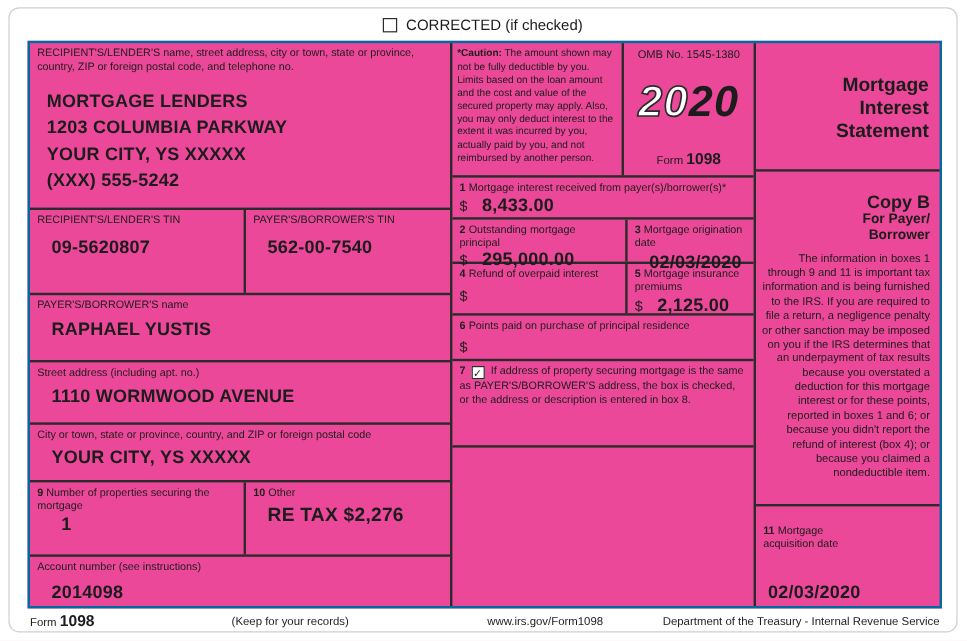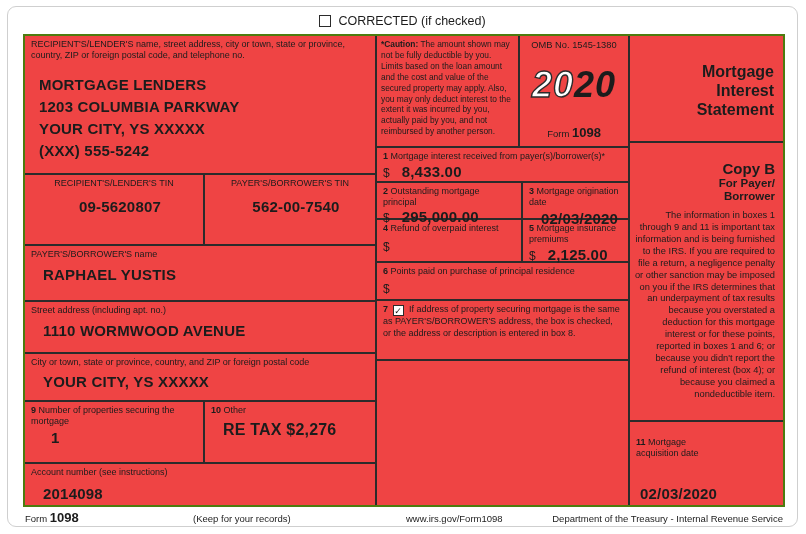--- a/index.html
+++ b/index.html
@@ -8,40 +8,40 @@
   .card { position: absolute; left: 7px; top: 6px; width: 791px; height: 521px;
     background: #fff; border: 1px solid #cfcfcf; border-radius: 9px; }
 
   .corrected-row { position: absolute; top: 7px; left: 0; width: 100%; text-align: center;
     font-size: 12.5px; }
   .cbx { display: inline-block; width: 12px; height: 12px; border: 1.6px solid #2b2b2b;
     vertical-align: -2px; margin-right: 7px; background: #fff; font-size: 10px; line-height: 11px;
     text-align: center; font-weight: bold; }
 
   .formbox { position: absolute; left: 15px; top: 27px; width: 762px; height: 473px;
-    border: 2px solid #4d7c0f; display: flex; background: #ef4444; }
+    border: 2px solid #0369a1; display: flex; background: #ec4899; }
   .col { display: flex; flex-direction: column; }
   .col-left  { width: 352px; border-right: 2px solid #2b2b2b; }
   .col-mid   { width: 253px; border-right: 2px solid #2b2b2b; }
   .col-right { flex: 1; gap: 12px; }
 
   .cell { padding: 3px 6px; position: relative; }
   .bb { border-bottom: 2px solid #2b2b2b; }
   .br { border-right: 2px solid #2b2b2b; }
   .hrow { display: flex; }
   .hrow > .cell { height: auto; }
 
   .lbl { font-size: 9px; line-height: 11px; }
   .lbl b { font-weight: bold; }
   .big { font-size: 15px; font-weight: bold; letter-spacing: 0.2px; }
   .ind { padding-left: 12px; }
 
   
   .r-recip { height: 139px; }
-  .r-tin   { height: 71px; text-align: center; }
+  .r-tin   { height: 71px; }
   .r-name  { height: 57px; }
   .r-street{ height: 52px; }
   .r-city  { height: 48px; }
   .r-910   { height: 62px; }
   .r-acct  { flex: 1; }
   .tin-left { width: 180px; }
   .tin-right{ flex: 1; }
 
   .recip-lines { margin-top: 13px; padding-left: 8px; }
   .recip-lines .big { line-height: 22px; }
@@ -54,21 +54,21 @@
   .omb-no { font-size: 9.3px; }
   .year { margin-top: 14px; font-size: 36px; font-weight: bold; letter-spacing: 1px; font-style: italic; }
   .year .outline { color: #fff; -webkit-text-stroke: 1.4px #2b2b2b; font-weight: bold; }
   .form-id { margin-top: auto; padding-bottom: 2px; font-size: 9.5px; }
   .form-id b { font-size: 13px; }
 
   .r-b1  { height: 35px; }
   .r-b23 { height: 37px; display: flex; }
   .r-b45 { height: 43px; display: flex; }
   .r-b6  { height: 38px; }
-  .r-b7  { height: 60px; }
+  .r-b7  { height: 72px; }
   .r-b8  { flex: 1; }
   .b2cell { width: 146px; }
   .b3cell { flex: 1; }
 
   .money { display: flex; align-items: baseline; }
   .money .cur { font-size: 12px; margin-right: 12px; }
   .money .amt { font-size: 15px; font-weight: bold; letter-spacing: 0.2px; }
   .mt1 { margin-top: 1px; } .mt2 { margin-top: 2px; }
 
   .b7text { font-size: 9px; line-height: 11.5px; }

